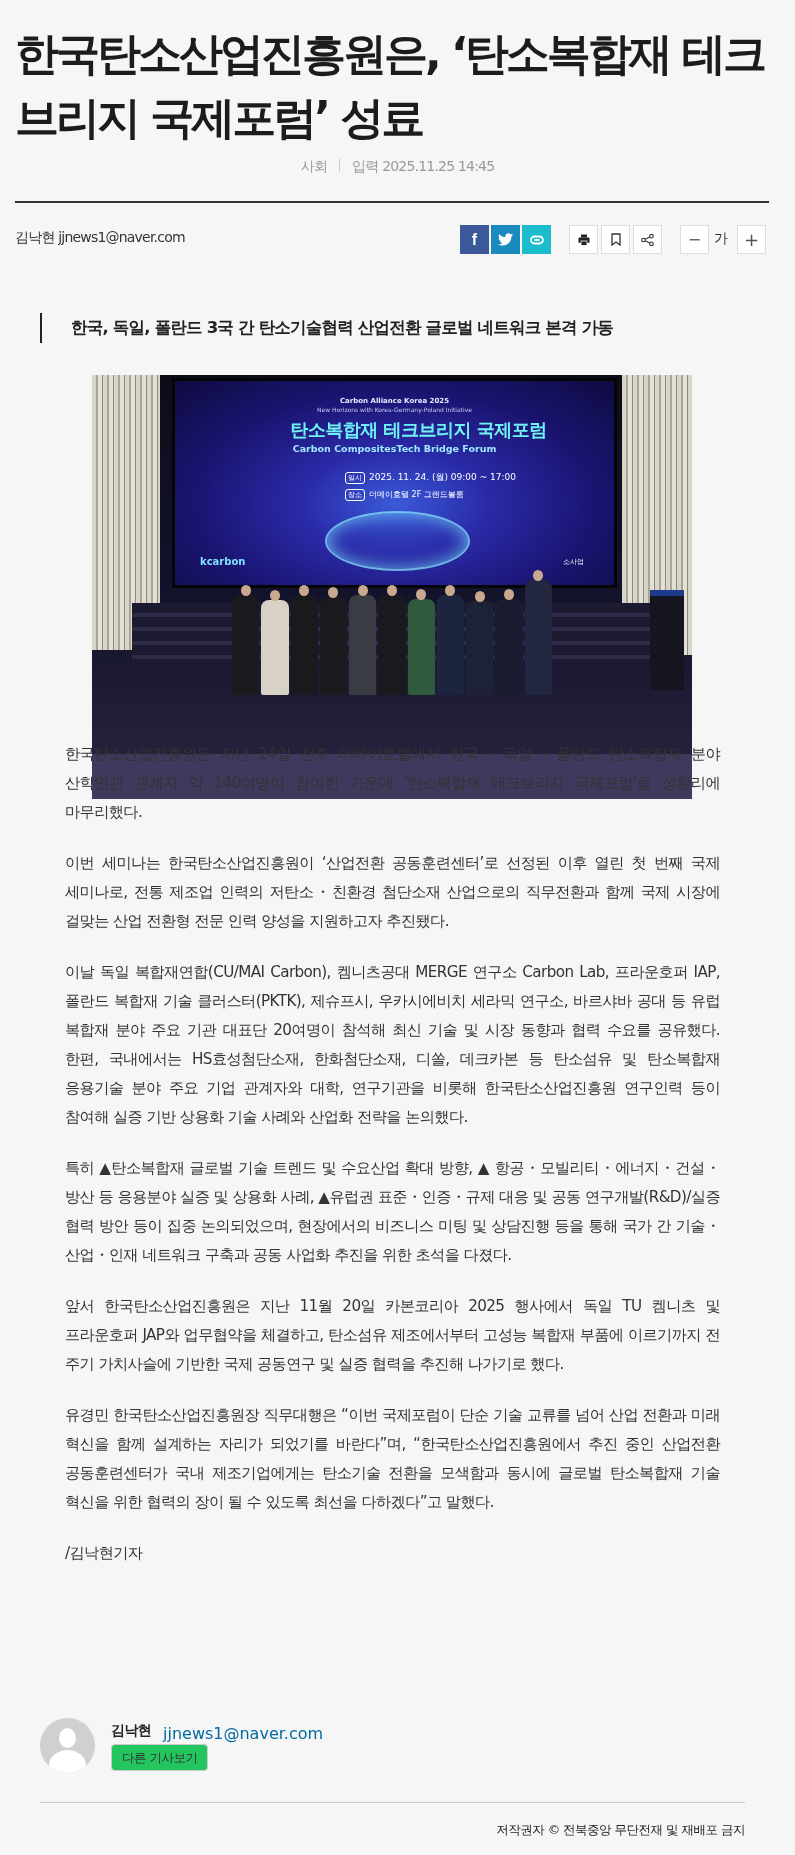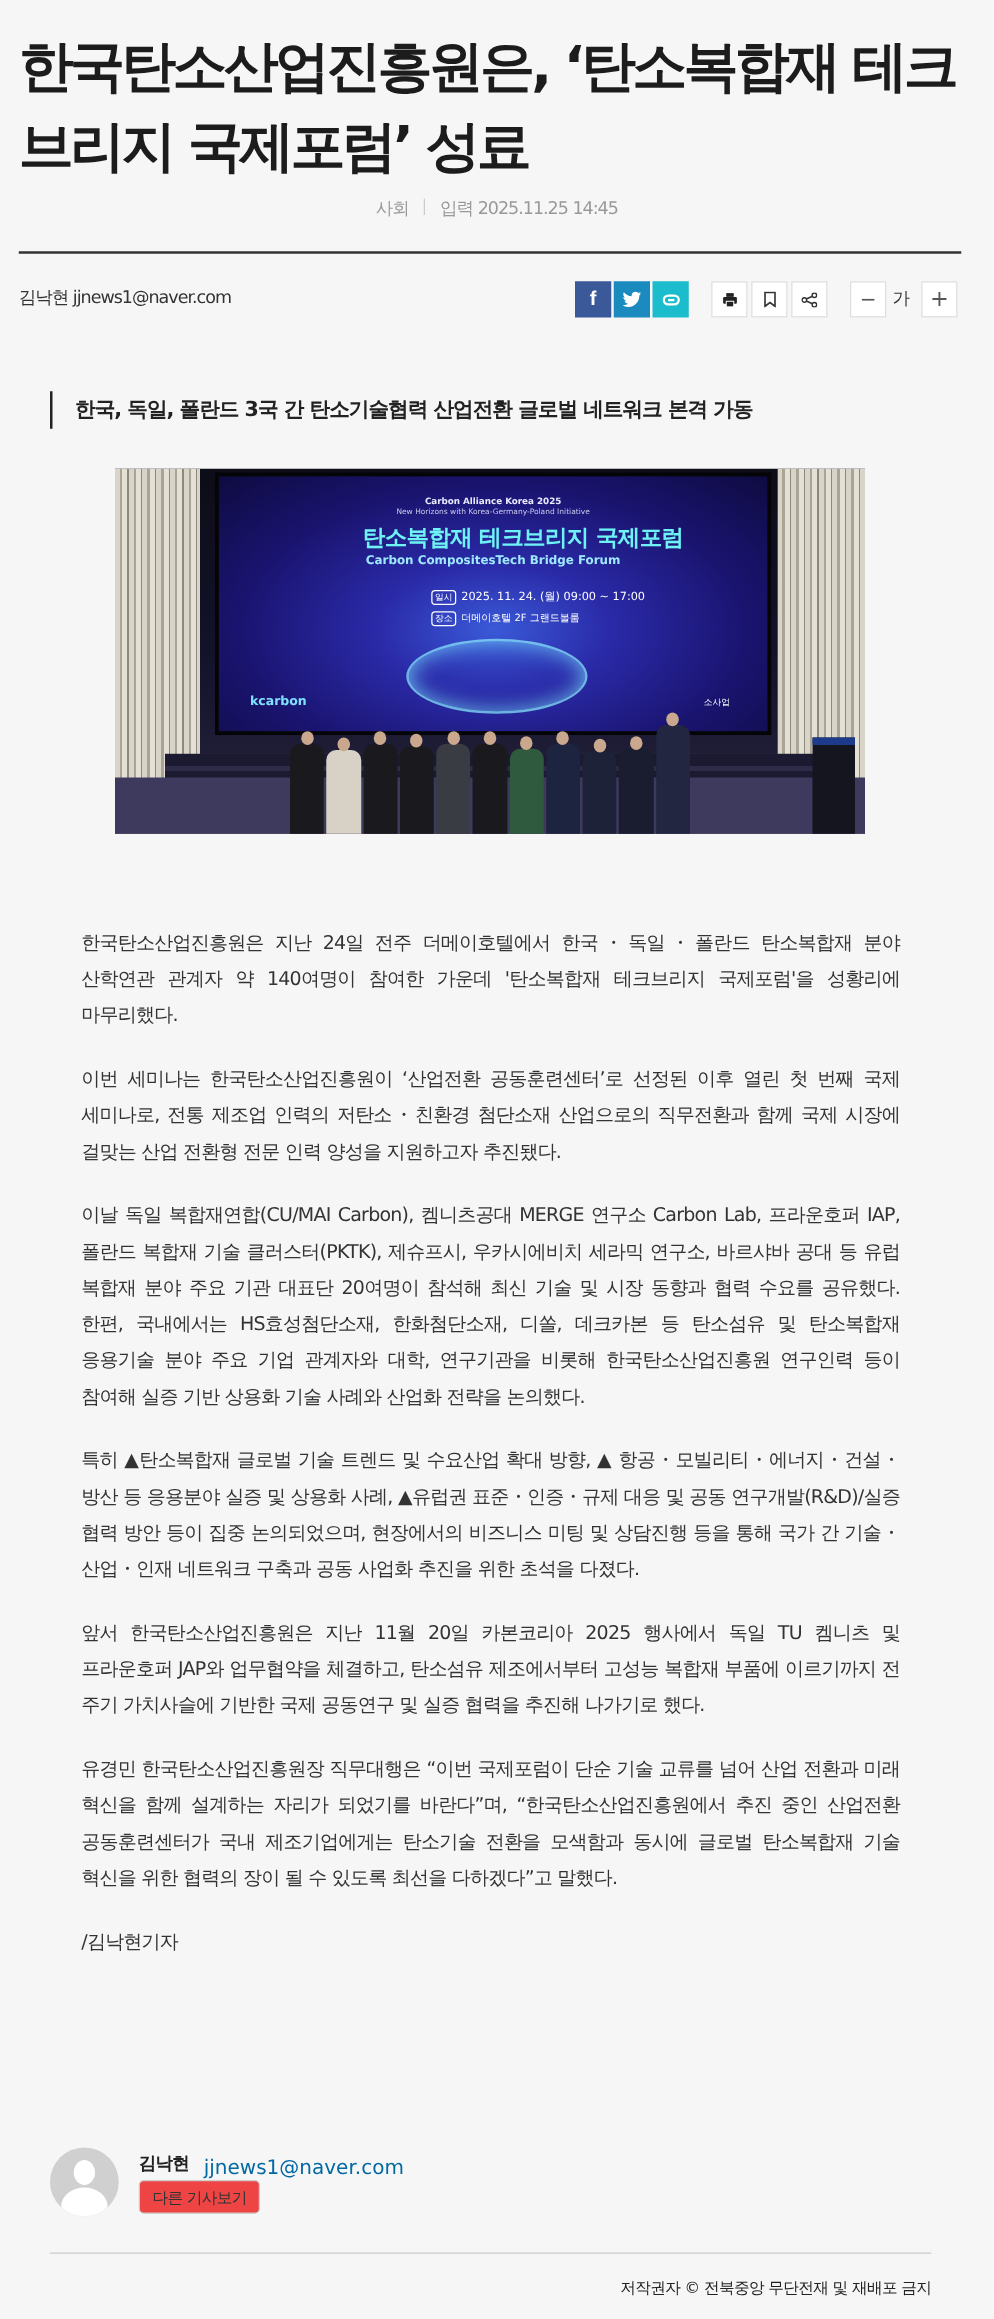--- a/index.html
+++ b/index.html
@@ -32,26 +32,26 @@
   .tbtn.ln { left: 522px; background: #1bbccb; }
   .tbtn.pr { left: 569px; background: #fff; border: 1px solid #ddd; }
   .tbtn.bm { left: 601px; background: #fff; border: 1px solid #ddd; }
   .tbtn.sh { left: 633px; background: #fff; border: 1px solid #ddd; }
   .tbtn.mn { left: 680px; background: #fff; border: 1px solid #ddd; }
   .tbtn.pl { left: 737px; background: #fff; border: 1px solid #ddd; }
   .fontlabel { position: absolute; left: 714px; top: 5px; font-size: 14px; color: #333; }
 
   .subhead {
     position: absolute; left: 40px; top: 313px; height: 30px;
-    border-left: 2px solid #222; padding-left: 18px;
+    border-left: 2px solid #222; padding-left: 29px;
     font-size: 16.5px; font-weight: bold; line-height: 30px; color: #222; letter-spacing: -0.8px;
   }
 
   .photo {
-    position: absolute; left: 92px; top: 375px; width: 600px; height: 292px; overflow: hidden;
+    position: absolute; left: 92px; top: 375px; width: 600px; height: 424px; overflow: hidden;
     background: linear-gradient(180deg, #0d0d18 0%, #12122a 50%, #2a2540 100%);
   }
   .curtain { position: absolute; top: 0; width: 68px; height: 275px;
     background: repeating-linear-gradient(90deg, #d8d4c8 0 4px, #a9a496 4px 6px, #e4e0d6 6px 10px, #8c887c 10px 11px); }
   .curtain.l { left: 0; }
   .curtain.r { right: 0; top: 0; width: 70px; height: 280px; }
   .screen {
     position: absolute; left: 80px; top: 3px; width: 445px; height: 210px;
     background: radial-gradient(ellipse at 50% 60%, #3a5ad8 0%, #2a2aa8 30%, #1a1470 65%, #0e0b40 100%);
     border: 3px solid #050508;
@@ -81,21 +81,21 @@
   }
   .body p { margin-bottom: 22px; text-align: justify; }
   .body p.sign { margin-top: 4px; }
 
   .author-box { position: absolute; left: 40px; top: 1718px; width: 710px; height: 60px; }
   .avatar { position: absolute; left: 0; top: 0; width: 55px; height: 55px; border-radius: 50%; background: #d0d0d0; overflow: hidden; }
   .avatar .head { position: absolute; left: 19px; top: 10px; width: 17px; height: 20px; border-radius: 50%; background: #fff; }
   .avatar .shoulders { position: absolute; left: 9px; top: 32px; width: 37px; height: 30px; border-radius: 50% 50% 0 0; background: #fff; }
   .author-name { position: absolute; left: 71px; top: 4px; font-size: 14px; color: #222; font-weight: bold; letter-spacing: -0.6px; }
   .author-mail { position: absolute; left: 123px; top: 6px; font-size: 16px; color: #0369a1; }
-  .other-btn { position: absolute; left: 71px; top: 26px; height: 27px; padding: 0 10px; border: 1px solid #ccc; border-radius: 4px; background: #ef4444;
+  .other-btn { position: absolute; left: 71px; top: 26px; height: 27px; padding: 0 10px; border: 1px solid #ccc; border-radius: 4px; background: #22c55e;
     font-size: 12.5px; line-height: 25px; color: #333; letter-spacing: -0.5px; font-family: "DejaVu Sans", sans-serif; cursor: pointer; }
   .rule-bottom { position: absolute; left: 40px; top: 1802px; width: 705px; height: 1px; background: #ccc; }
   .copyright { position: absolute; right: 50px; top: 1822px; font-size: 12.5px; color: #222; letter-spacing: -0.5px; }
 </style>
 </head>
 <body>
 
 <h1 class="headline">한국탄소산업진흥원은, ‘탄소복합재 테크브리지 국제포럼’ 성료</h1>
 
 <div class="meta">

